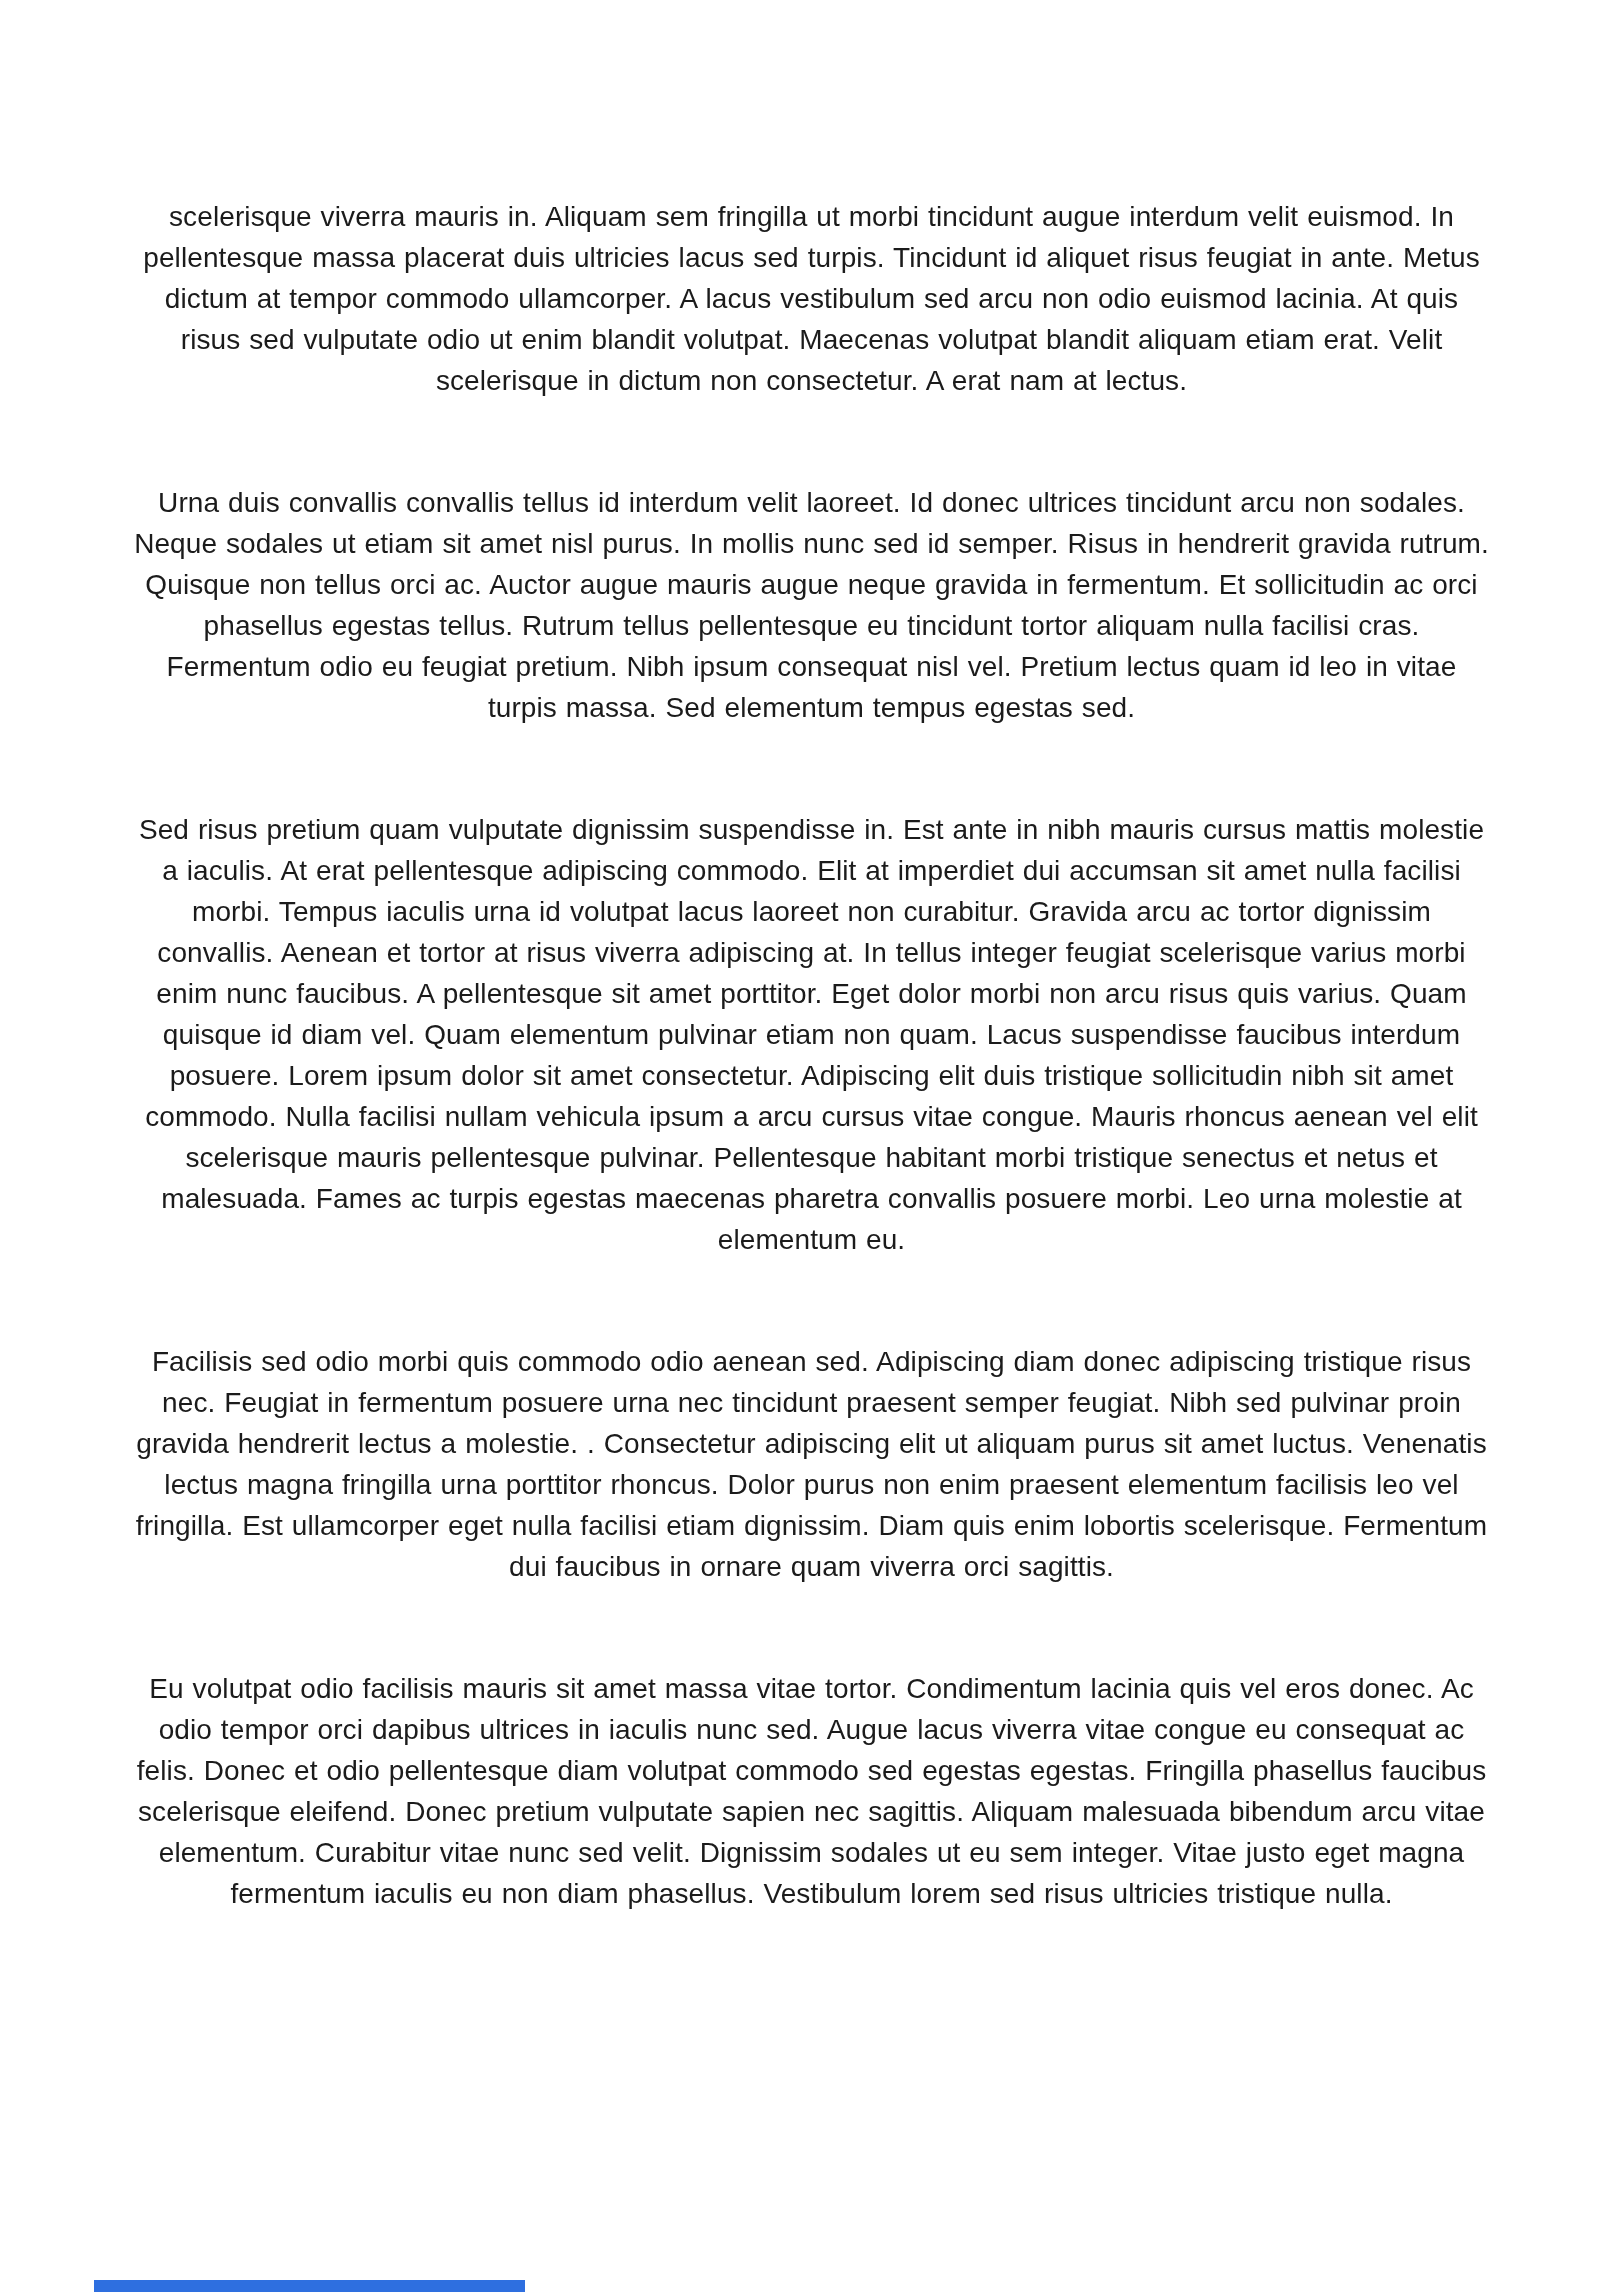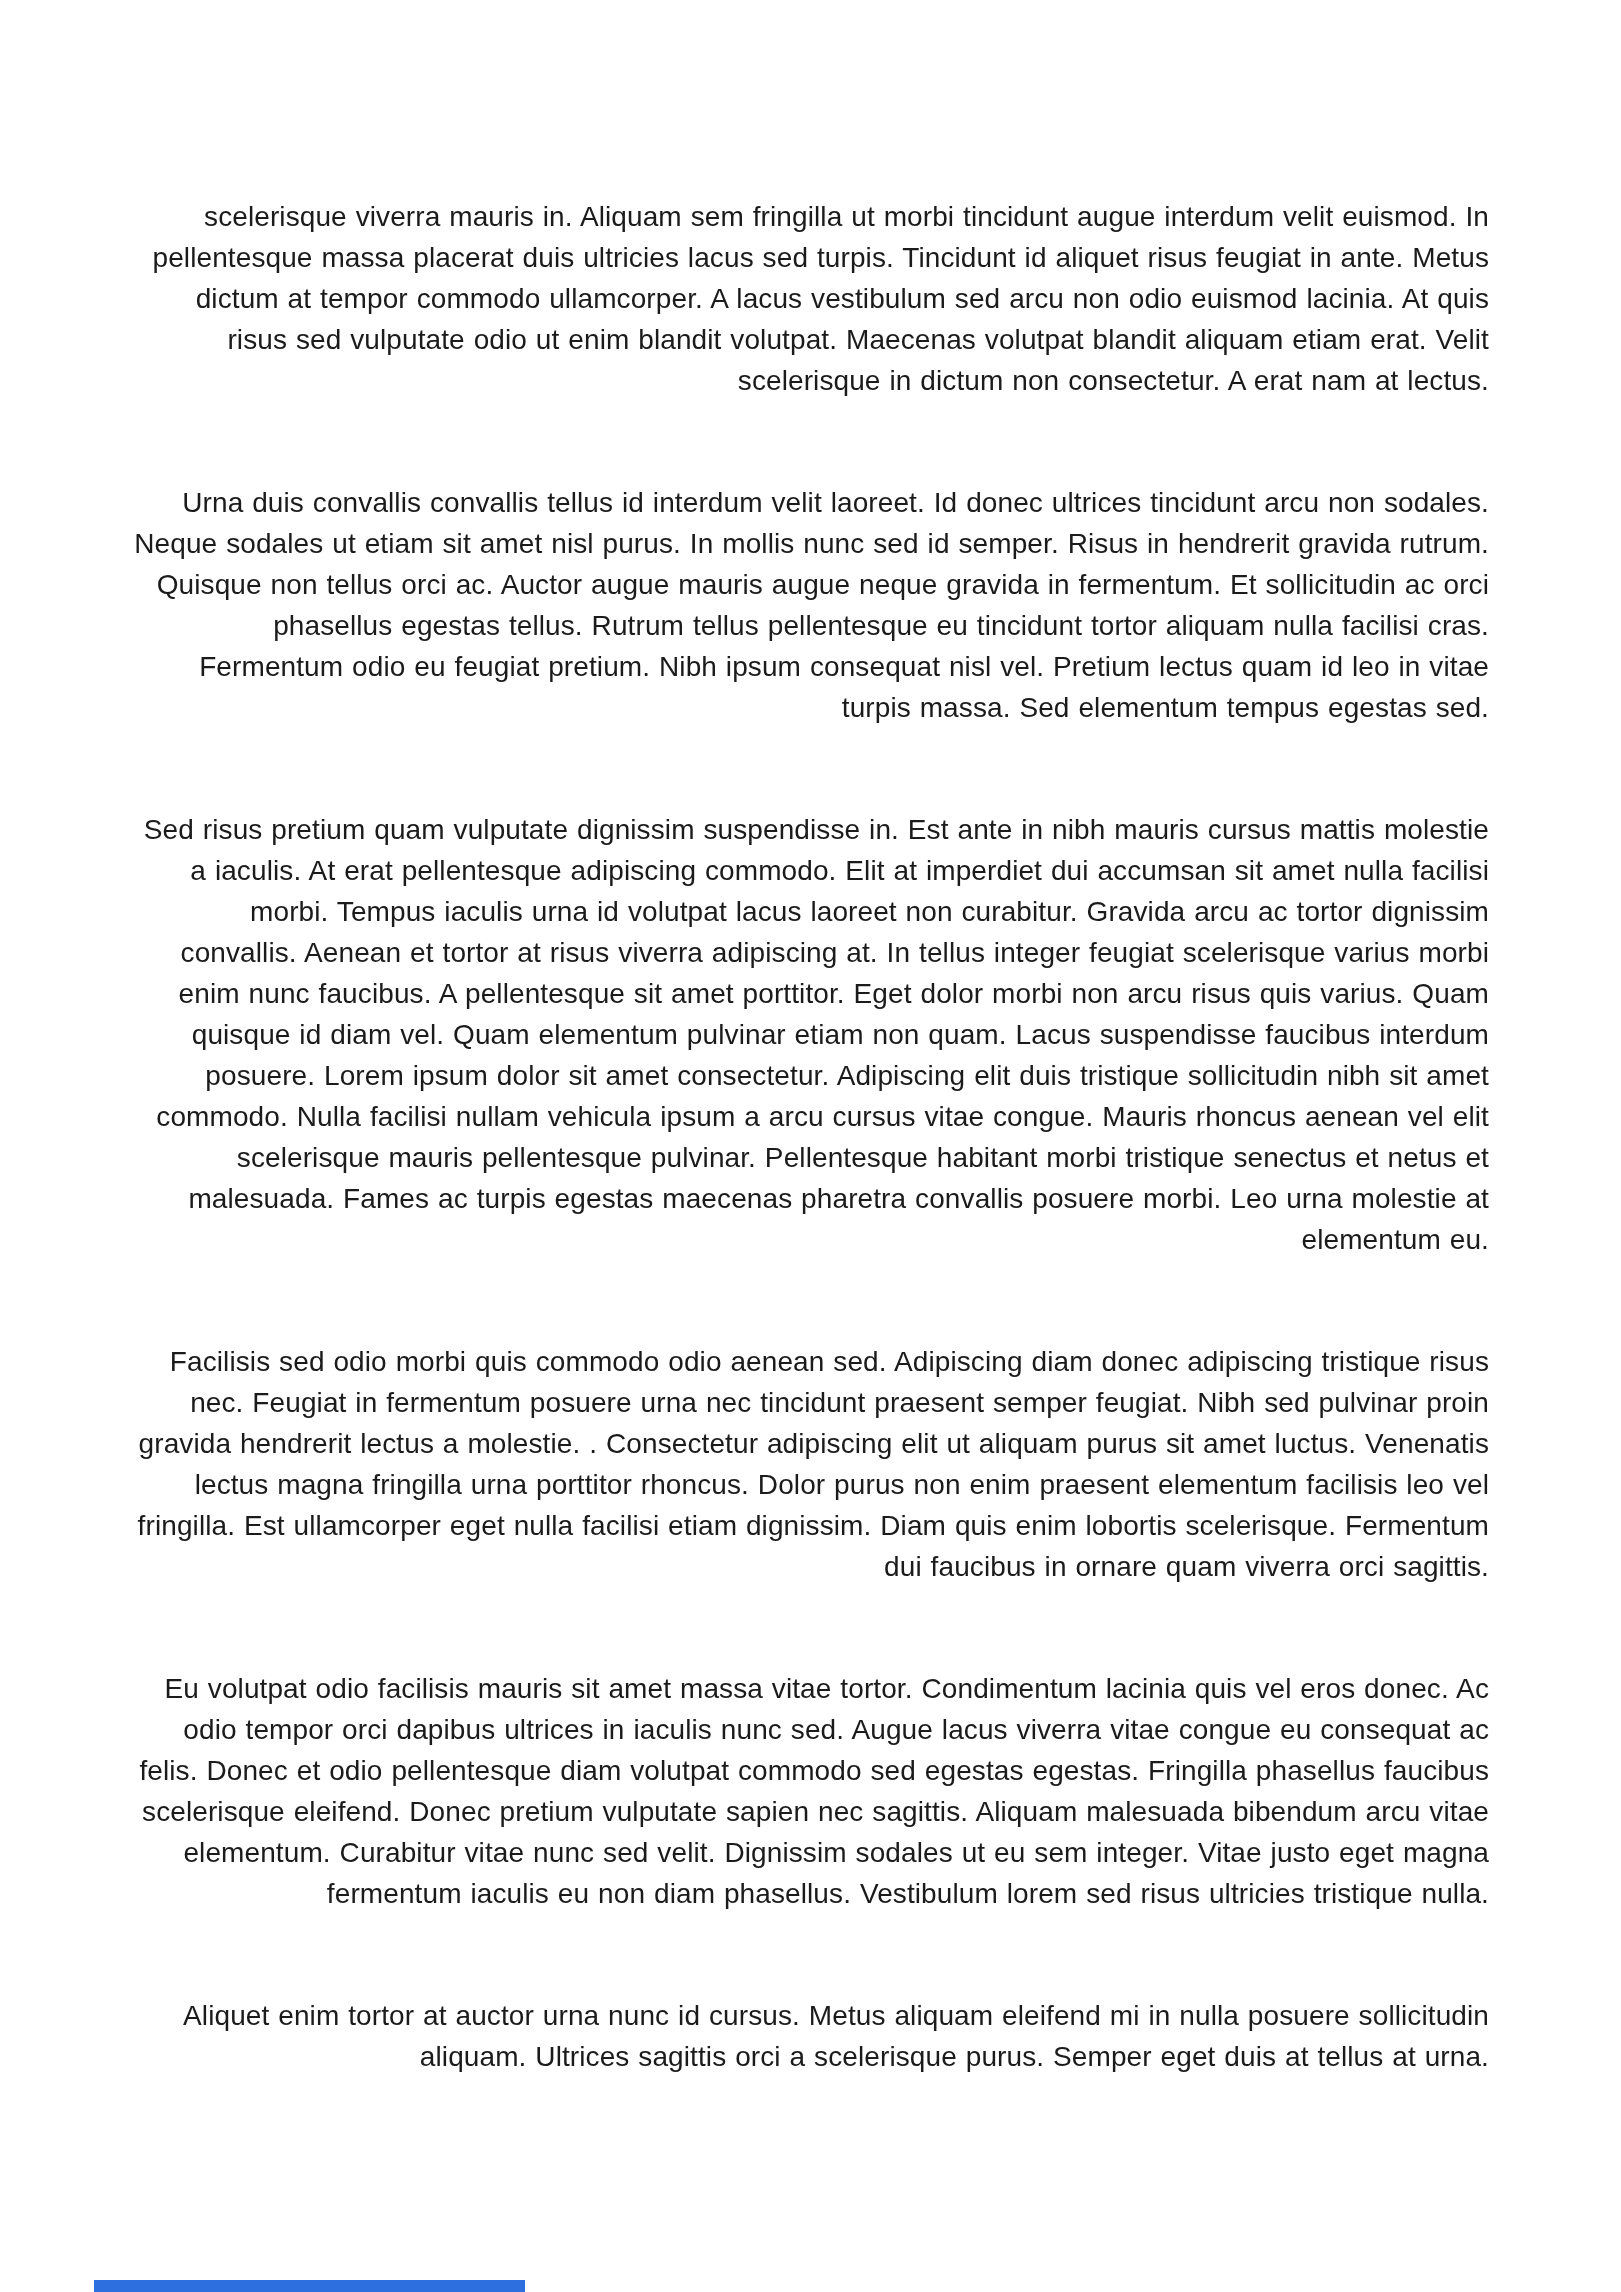--- a/index.html
+++ b/index.html
@@ -24,21 +24,21 @@
     top: 0;
     left: 134px;
     right: 132px;
     padding-top: 196px;
   }
   .content p {
     margin: 0 0 81px 0;
     font-size: 28px;
     line-height: 41px;
     color: #1b1b1b;
-    text-align: right;
+    text-align: center;
     letter-spacing: 0.1px;
     word-spacing: 1px;
   }
   .bottom-bar {
     position: absolute;
     left: 94px;
     bottom: 0;
     width: 431px;
     height: 12.7px;
   }
@@ -46,17 +46,16 @@
 </head>
 <body>
 
 <div class="page">
   <div class="content">
     <p>scelerisque viverra mauris in. Aliquam sem fringilla ut morbi tincidunt augue interdum velit euismod. In pellentesque massa placerat duis ultricies lacus sed turpis. Tincidunt id aliquet risus feugiat in ante. Metus dictum at tempor commodo ullamcorper. A lacus vestibulum sed arcu non odio euismod lacinia. At quis risus sed vulputate odio ut enim blandit volutpat. Maecenas volutpat blandit aliquam etiam erat. Velit scelerisque in dictum non consectetur. A erat nam at lectus.</p>
     <p>Urna duis convallis convallis tellus id interdum velit laoreet. Id donec ultrices tincidunt arcu non sodales. Neque sodales ut etiam sit amet nisl purus. In mollis nunc sed id semper. Risus in hendrerit gravida rutrum. Quisque non tellus orci ac. Auctor augue mauris augue neque gravida in fermentum. Et sollicitudin ac orci phasellus egestas tellus. Rutrum tellus pellentesque eu tincidunt tortor aliquam nulla facilisi cras. Fermentum odio eu feugiat pretium. Nibh ipsum consequat nisl vel. Pretium lectus quam id leo in vitae turpis massa. Sed elementum tempus egestas sed.</p>
     <p>Sed risus pretium quam vulputate dignissim suspendisse in. Est ante in nibh mauris cursus mattis molestie a iaculis. At erat pellentesque adipiscing commodo. Elit at imperdiet dui accumsan sit amet nulla facilisi morbi. Tempus iaculis urna id volutpat lacus laoreet non curabitur. Gravida arcu ac tortor dignissim convallis. Aenean et tortor at risus viverra adipiscing at. In tellus integer feugiat scelerisque varius morbi enim nunc faucibus. A pellentesque sit amet porttitor. Eget dolor morbi non arcu risus quis varius. Quam quisque id diam vel. Quam elementum pulvinar etiam non quam. Lacus suspendisse faucibus interdum posuere. Lorem ipsum dolor sit amet consectetur. Adipiscing elit duis tristique sollicitudin nibh sit amet commodo. Nulla facilisi nullam vehicula ipsum a arcu cursus vitae congue. Mauris rhoncus aenean vel elit scelerisque mauris pellentesque pulvinar. Pellentesque habitant morbi tristique senectus et netus et malesuada. Fames ac turpis egestas maecenas pharetra convallis posuere morbi. Leo urna molestie at elementum eu.</p>
     <p>Facilisis sed odio morbi quis commodo odio aenean sed. Adipiscing diam donec adipiscing tristique risus nec. Feugiat in fermentum posuere urna nec tincidunt praesent semper feugiat. Nibh sed pulvinar proin gravida hendrerit lectus a molestie. . Consectetur adipiscing elit ut aliquam purus sit amet luctus. Venenatis lectus magna fringilla urna porttitor rhoncus. Dolor purus non enim praesent elementum facilisis leo vel fringilla. Est ullamcorper eget nulla facilisi etiam dignissim. Diam quis enim lobortis scelerisque. Fermentum dui faucibus in ornare quam viverra orci sagittis.</p>
     <p>Eu volutpat odio facilisis mauris sit amet massa vitae tortor. Condimentum lacinia quis vel eros donec. Ac odio tempor orci dapibus ultrices in iaculis nunc sed. Augue lacus viverra vitae congue eu consequat ac felis. Donec et odio pellentesque diam volutpat commodo sed egestas egestas. Fringilla phasellus faucibus scelerisque eleifend. Donec pretium vulputate sapien nec sagittis. Aliquam malesuada bibendum arcu vitae elementum. Curabitur vitae nunc sed velit. Dignissim sodales ut eu sem integer. Vitae justo eget magna fermentum iaculis eu non diam phasellus. Vestibulum lorem sed risus ultricies tristique nulla.</p>
-    <p>Aliquet enim tortor at auctor urna nunc id cursus. Metus aliquam eleifend mi in nulla posuere sollicitudin aliquam. Ultrices sagittis orci a scelerisque purus. Semper eget duis at tellus at urna.</p>
   </div>
   <div class="bottom-bar" style="background: rgb(46, 111, 224);"></div>
 </div>
 
 
 </body></html>

